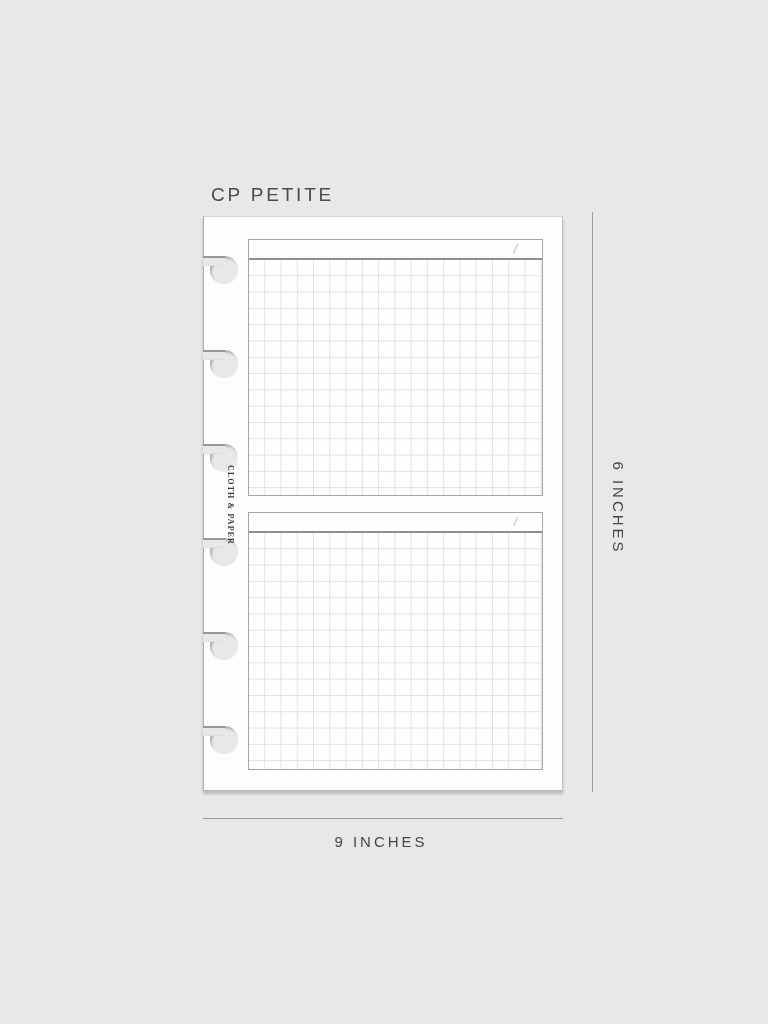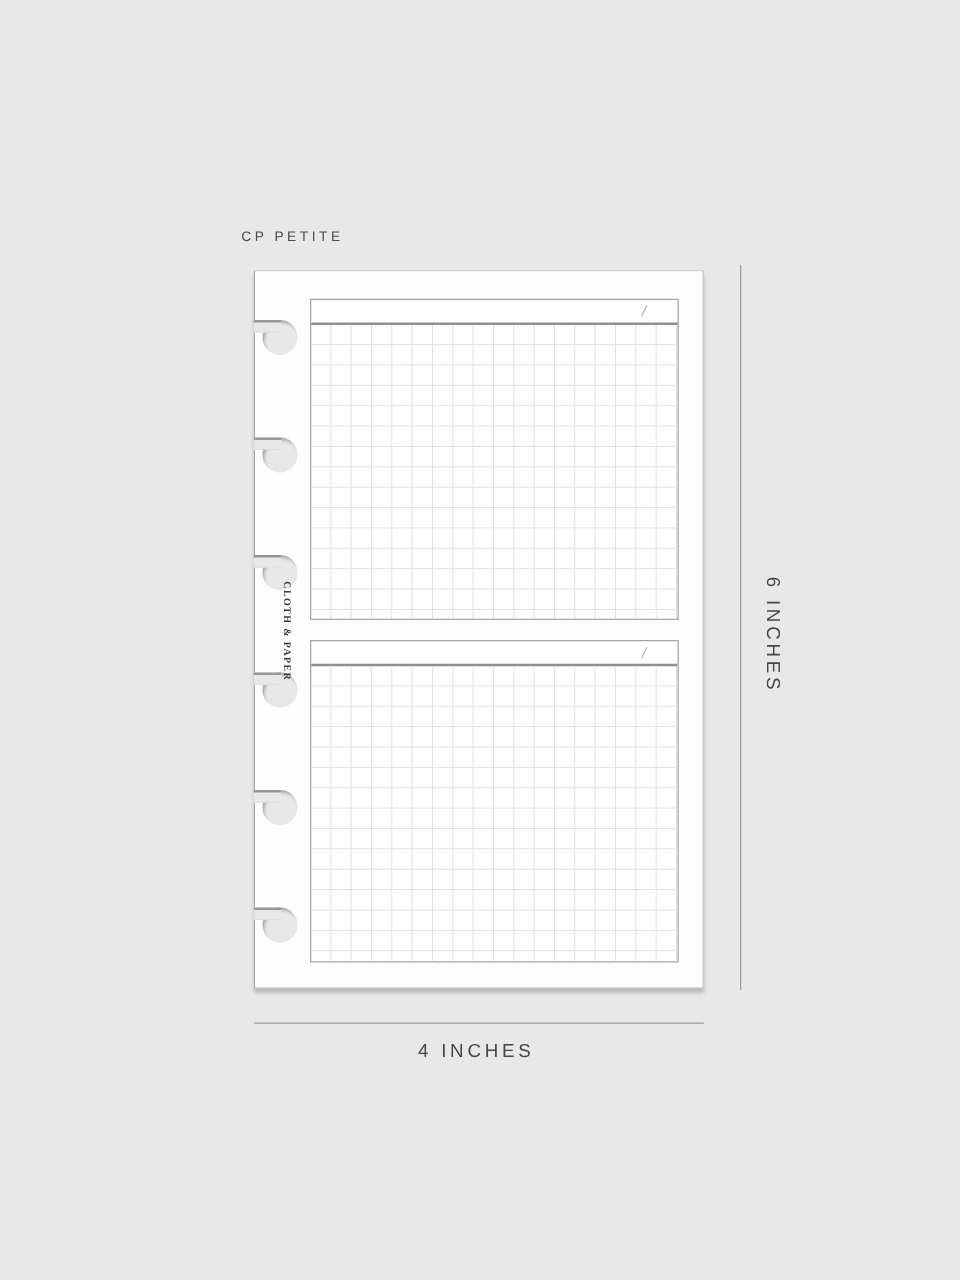--- a/index.html
+++ b/index.html
@@ -5,22 +5,22 @@
   html,body { margin:0; padding:0; }
   .scene {
     position: relative;
     width: 768px; height: 1024px;
     background: #e8e8e8;
     font-family: "Liberation Sans", sans-serif;
     overflow: hidden;
   }
   .variant-label {
     position: absolute;
-    left: 193px; top: 184px;
-    font-size: 11px;
+    left: 211px; top: 184px;
+    font-size: 19px;
     letter-spacing: 2.8px;
     color: #4b4b4b;
   }
   
   .paper {
     position: absolute;
     left: 203px; top: 216px;
     width: 360px; height: 575px;
     background: #fdfdfd;
     border-left: 1px solid #aaaaaa;
@@ -174,15 +174,15 @@
       </div>
       <div class="section-grid"></div>
     </div>
 
   </div>
 
   <div class="dim-line-vertical"></div>
   <div class="dim-label-height">6 INCHES</div>
 
   <div class="dim-line-horizontal"></div>
-  <div class="dim-label-width">4 INCHES</div>
+  <div class="dim-label-width">9 INCHES</div>
 
 </div>
 
 </body></html>

